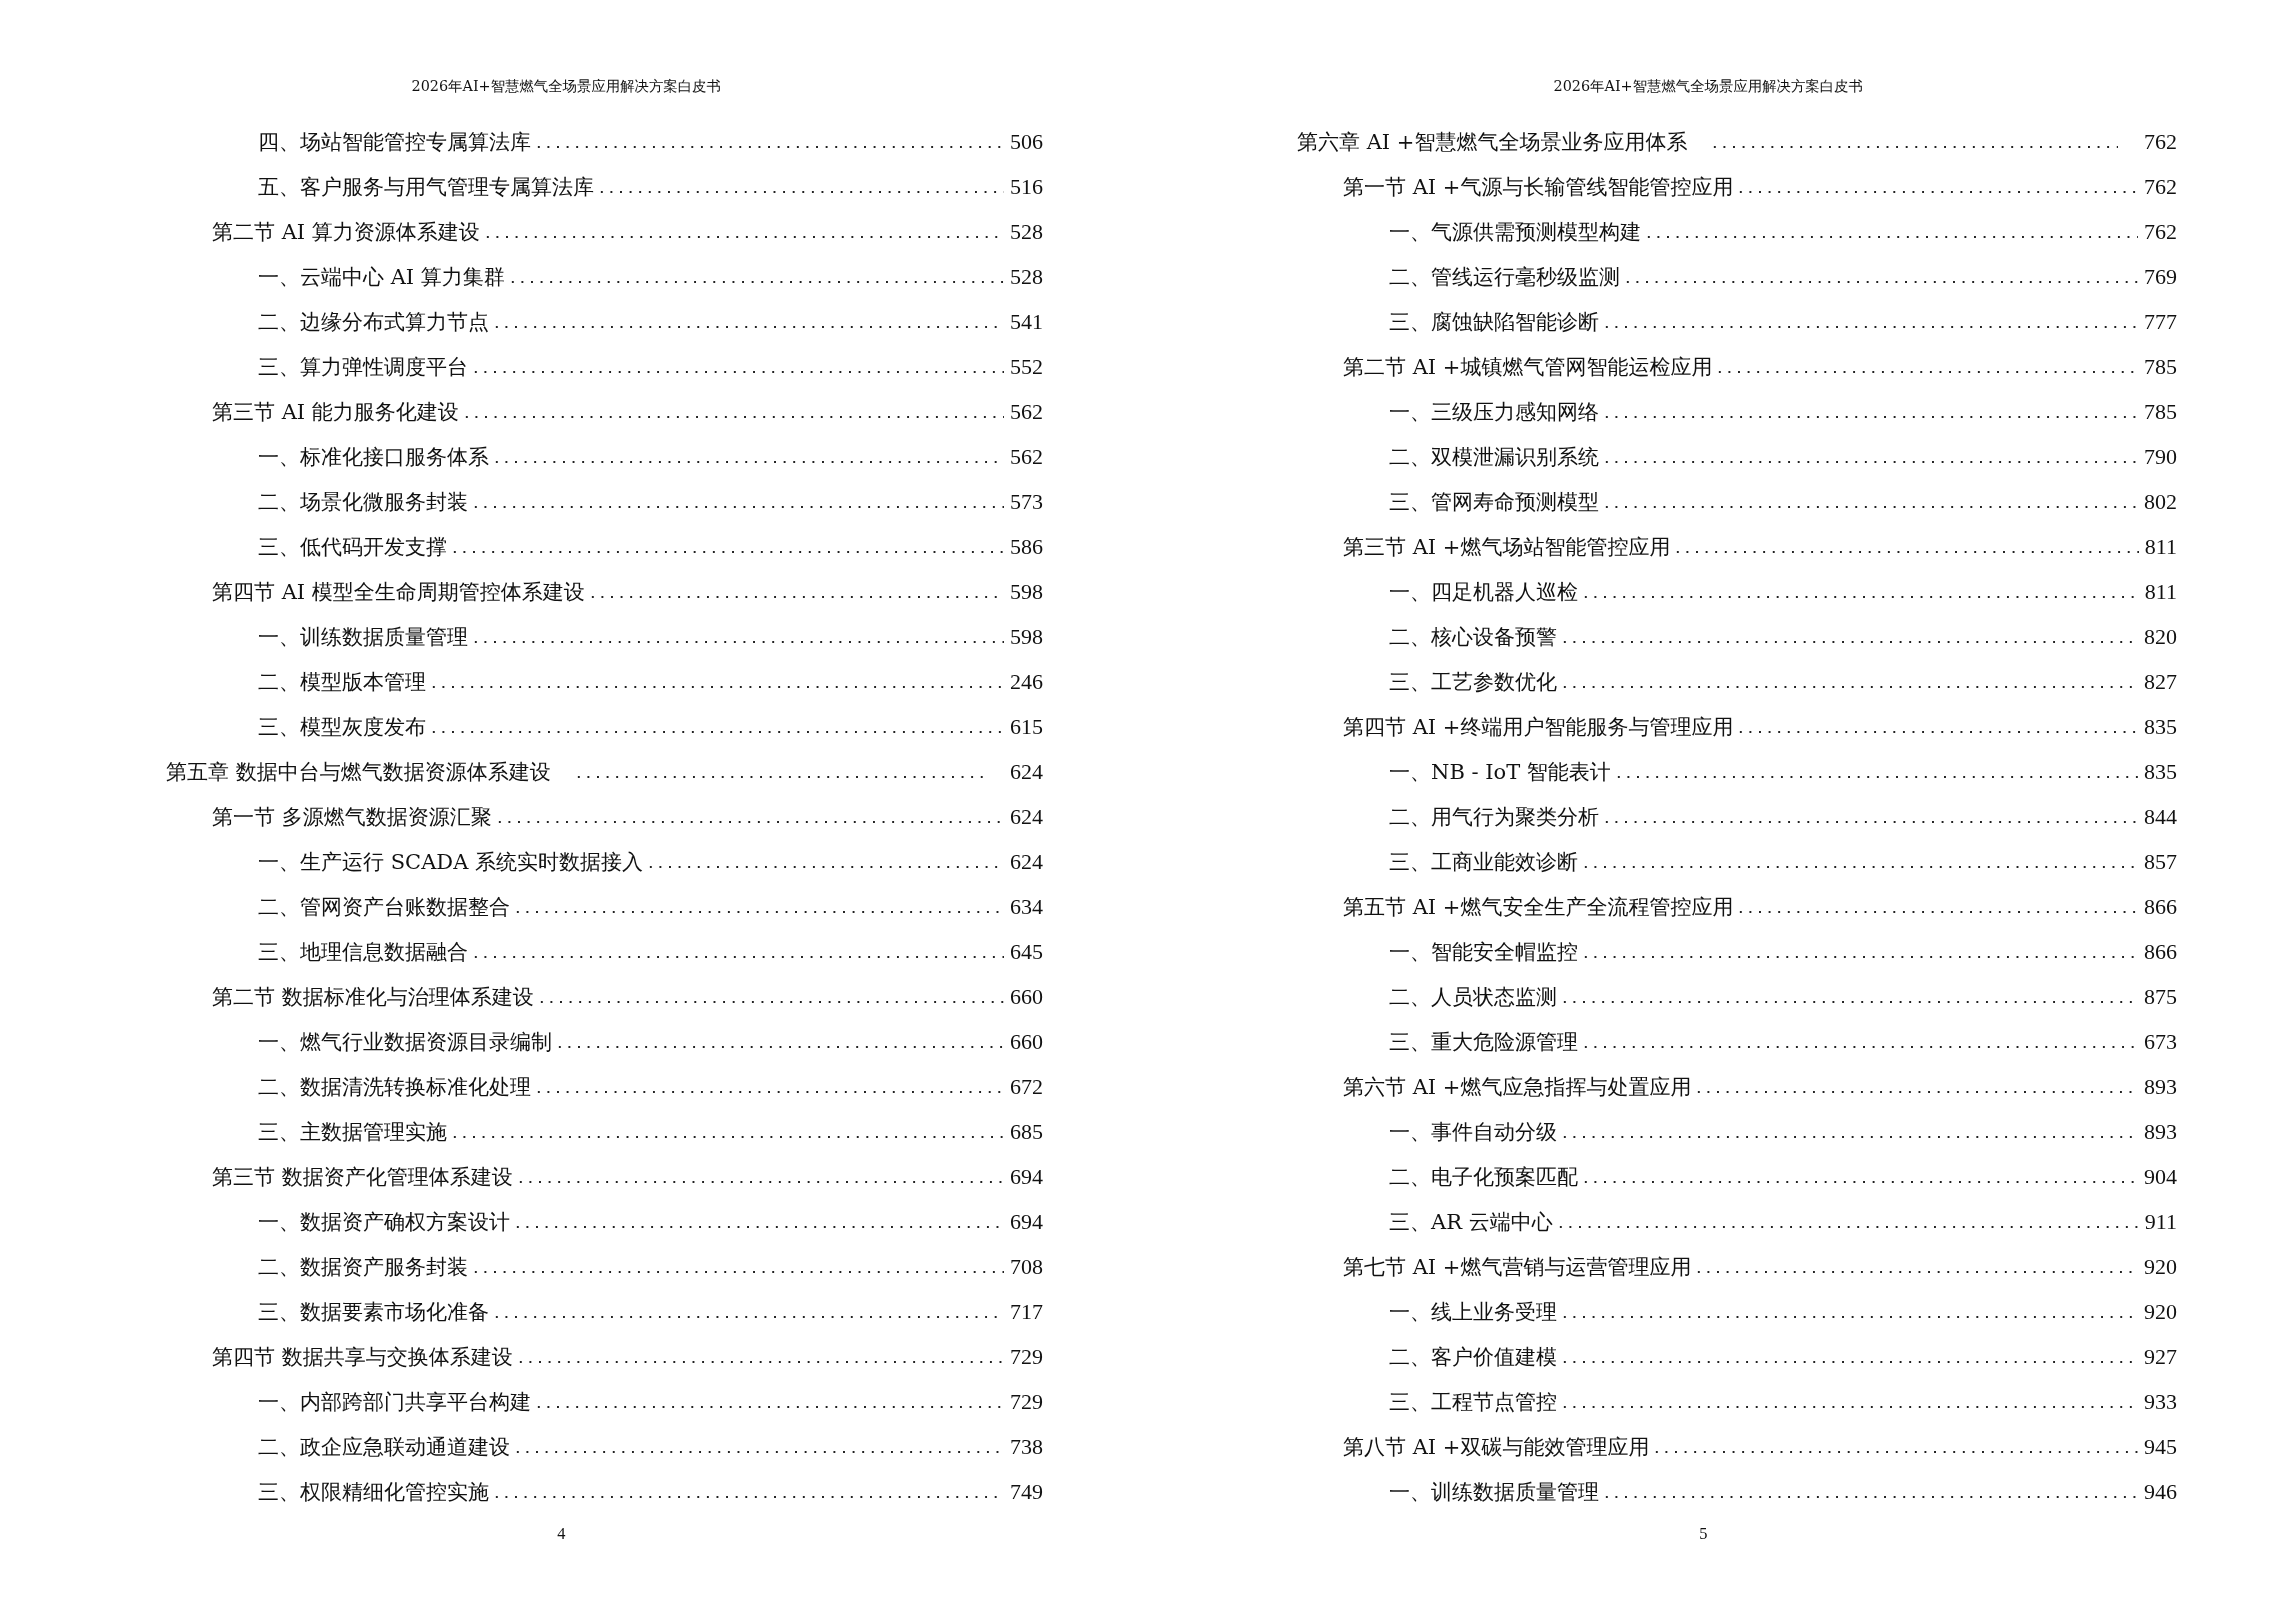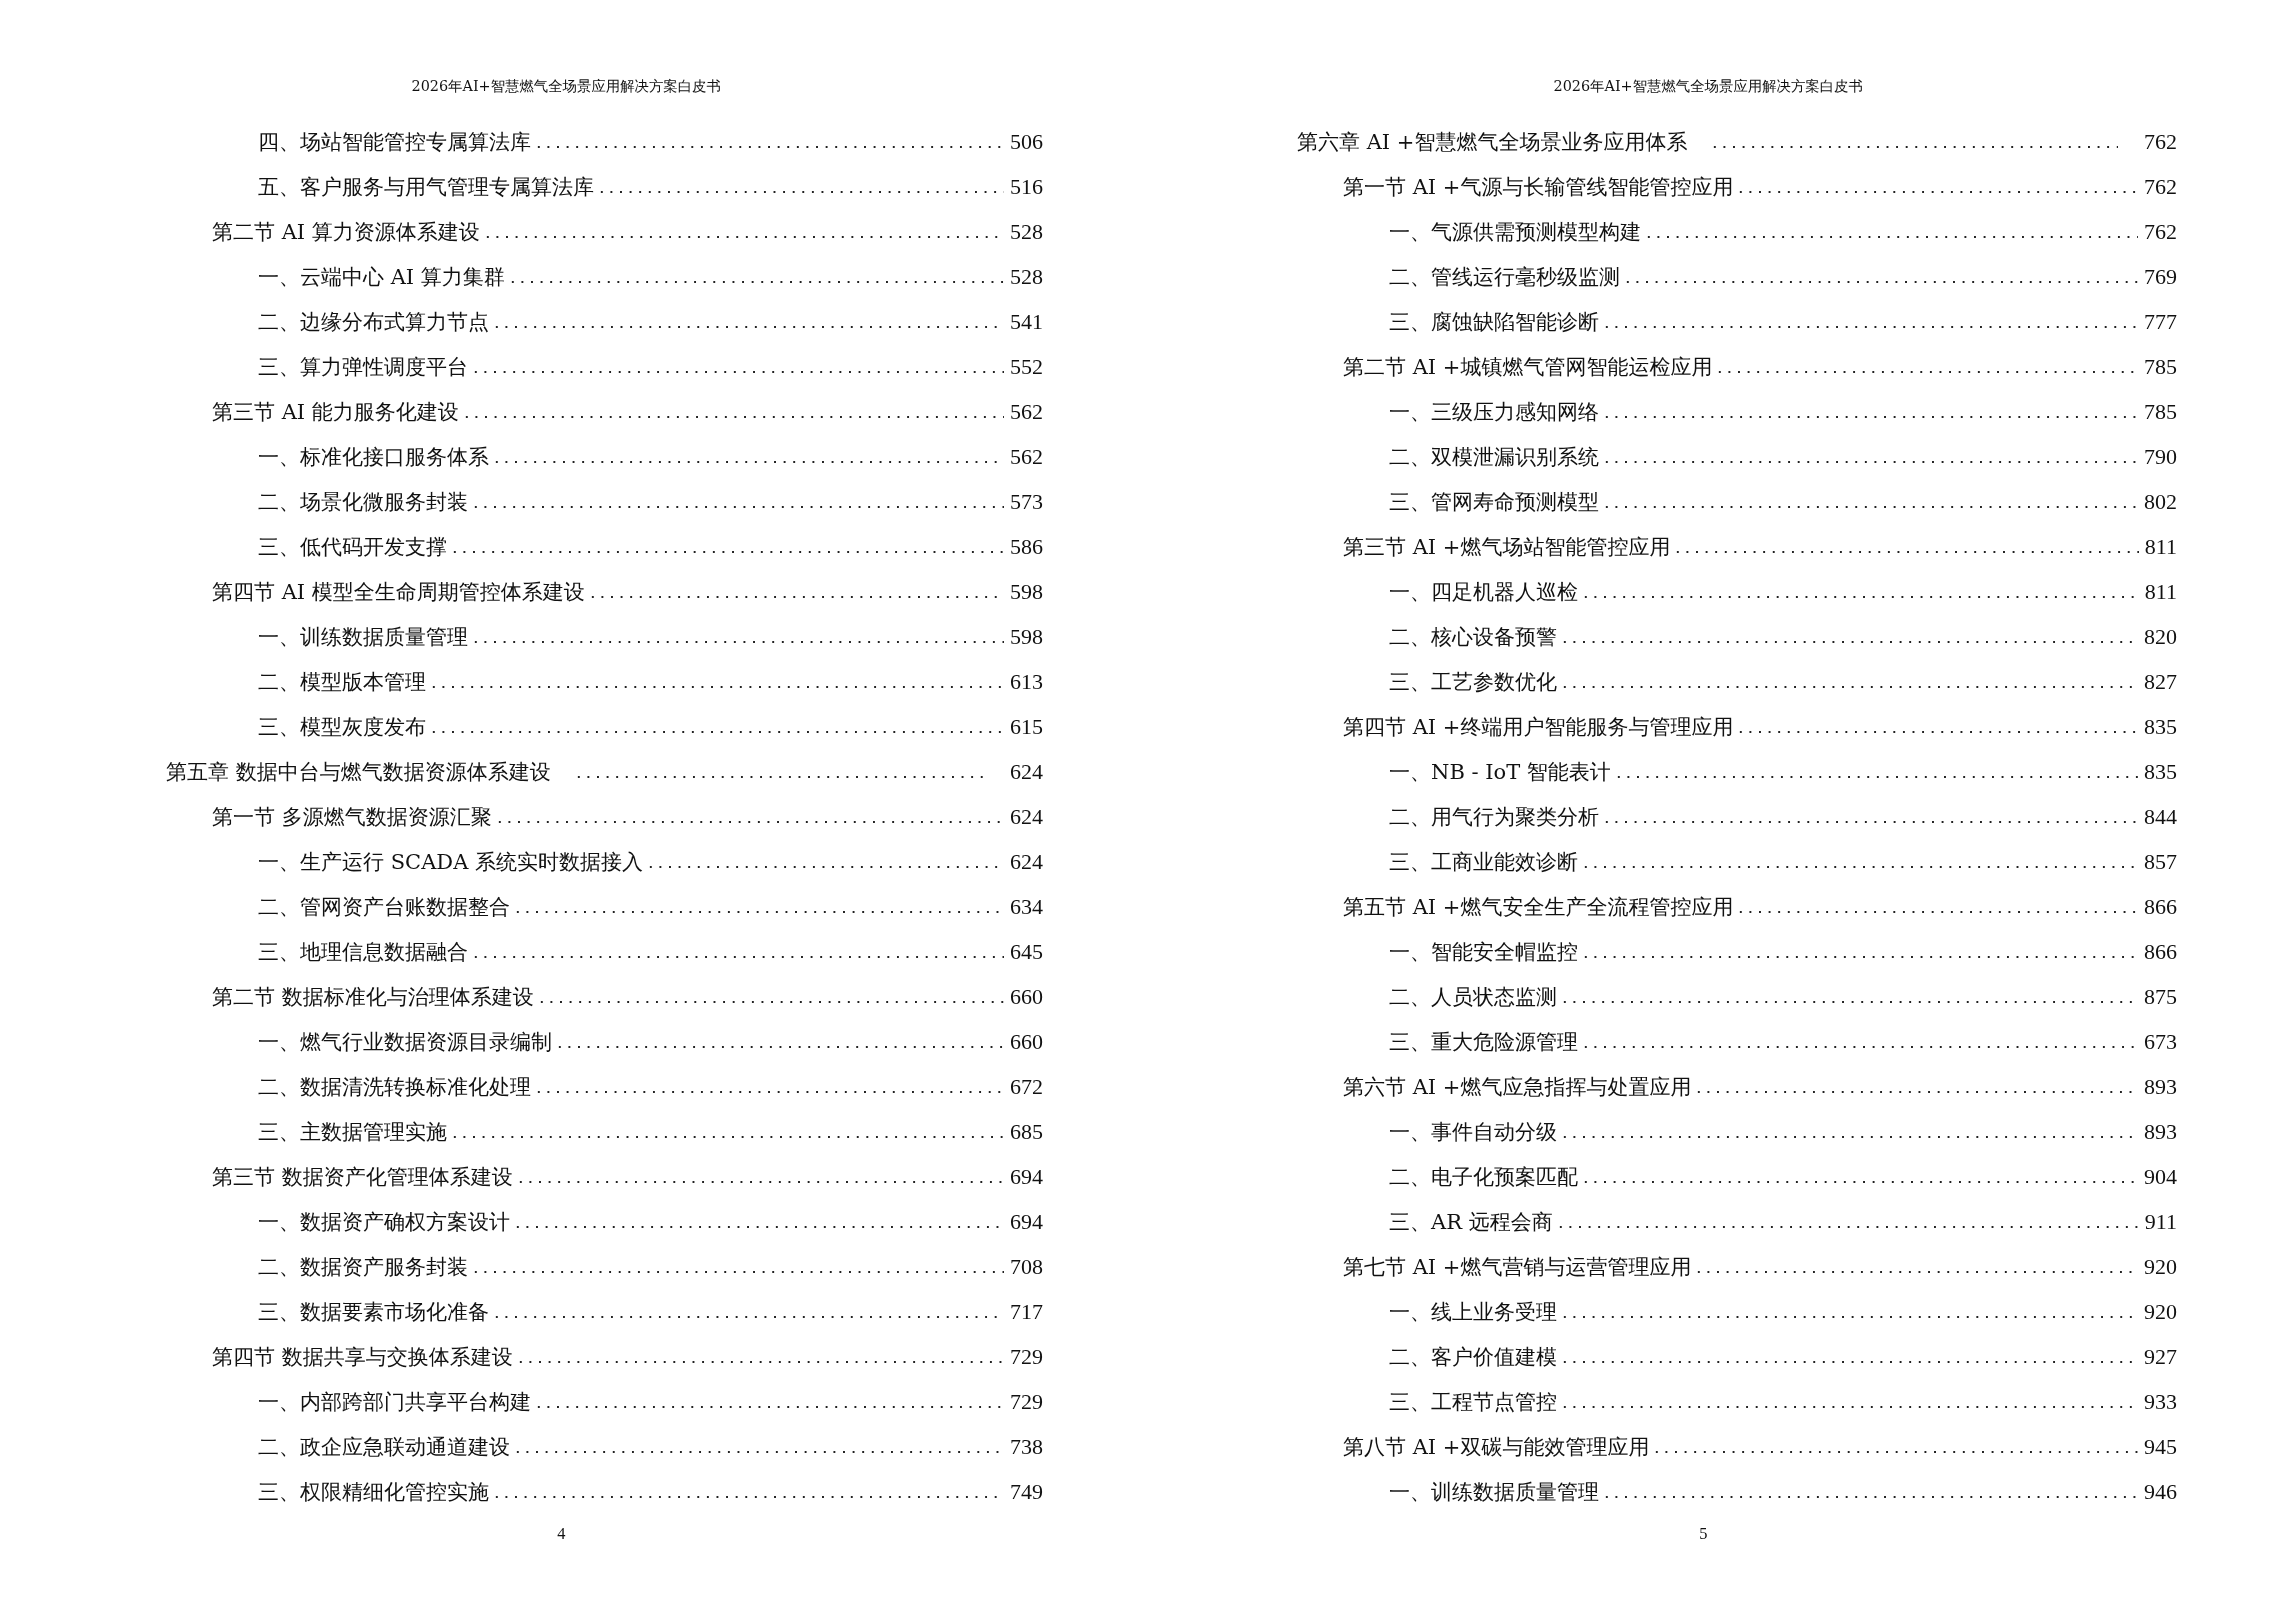--- a/index.html
+++ b/index.html
@@ -92,21 +92,21 @@
         <span class="num">598</span>
       </div>
       <div class="row lvl2">
         <span class="title">一、训练数据质量管理</span>
         <span class="leader"></span>
         <span class="num">598</span>
       </div>
       <div class="row lvl2">
         <span class="title">二、模型版本管理</span>
         <span class="leader"></span>
-        <span class="num">613</span>
+        <span class="num">246</span>
       </div>
       <div class="row lvl2">
         <span class="title">三、模型灰度发布</span>
         <span class="leader"></span>
         <span class="num">615</span>
       </div>
       <div class="row lvl0">
         <span class="title">第五章  数据中台与燃气数据资源体系建设</span>
         <span class="leader"></span>
         <span class="num">624</span>
@@ -312,21 +312,21 @@
         <span class="title">一、事件自动分级</span>
         <span class="leader"></span>
         <span class="num">893</span>
       </div>
       <div class="row lvl2">
         <span class="title">二、电子化预案匹配</span>
         <span class="leader"></span>
         <span class="num">904</span>
       </div>
       <div class="row lvl2">
-        <span class="title">三、AR 远程会商</span>
+        <span class="title">三、AR 云端中心</span>
         <span class="leader"></span>
         <span class="num">911</span>
       </div>
       <div class="row lvl1">
         <span class="title">第七节 AI +燃气营销与运营管理应用</span>
         <span class="leader"></span>
         <span class="num">920</span>
       </div>
       <div class="row lvl2">
         <span class="title">一、线上业务受理</span>

